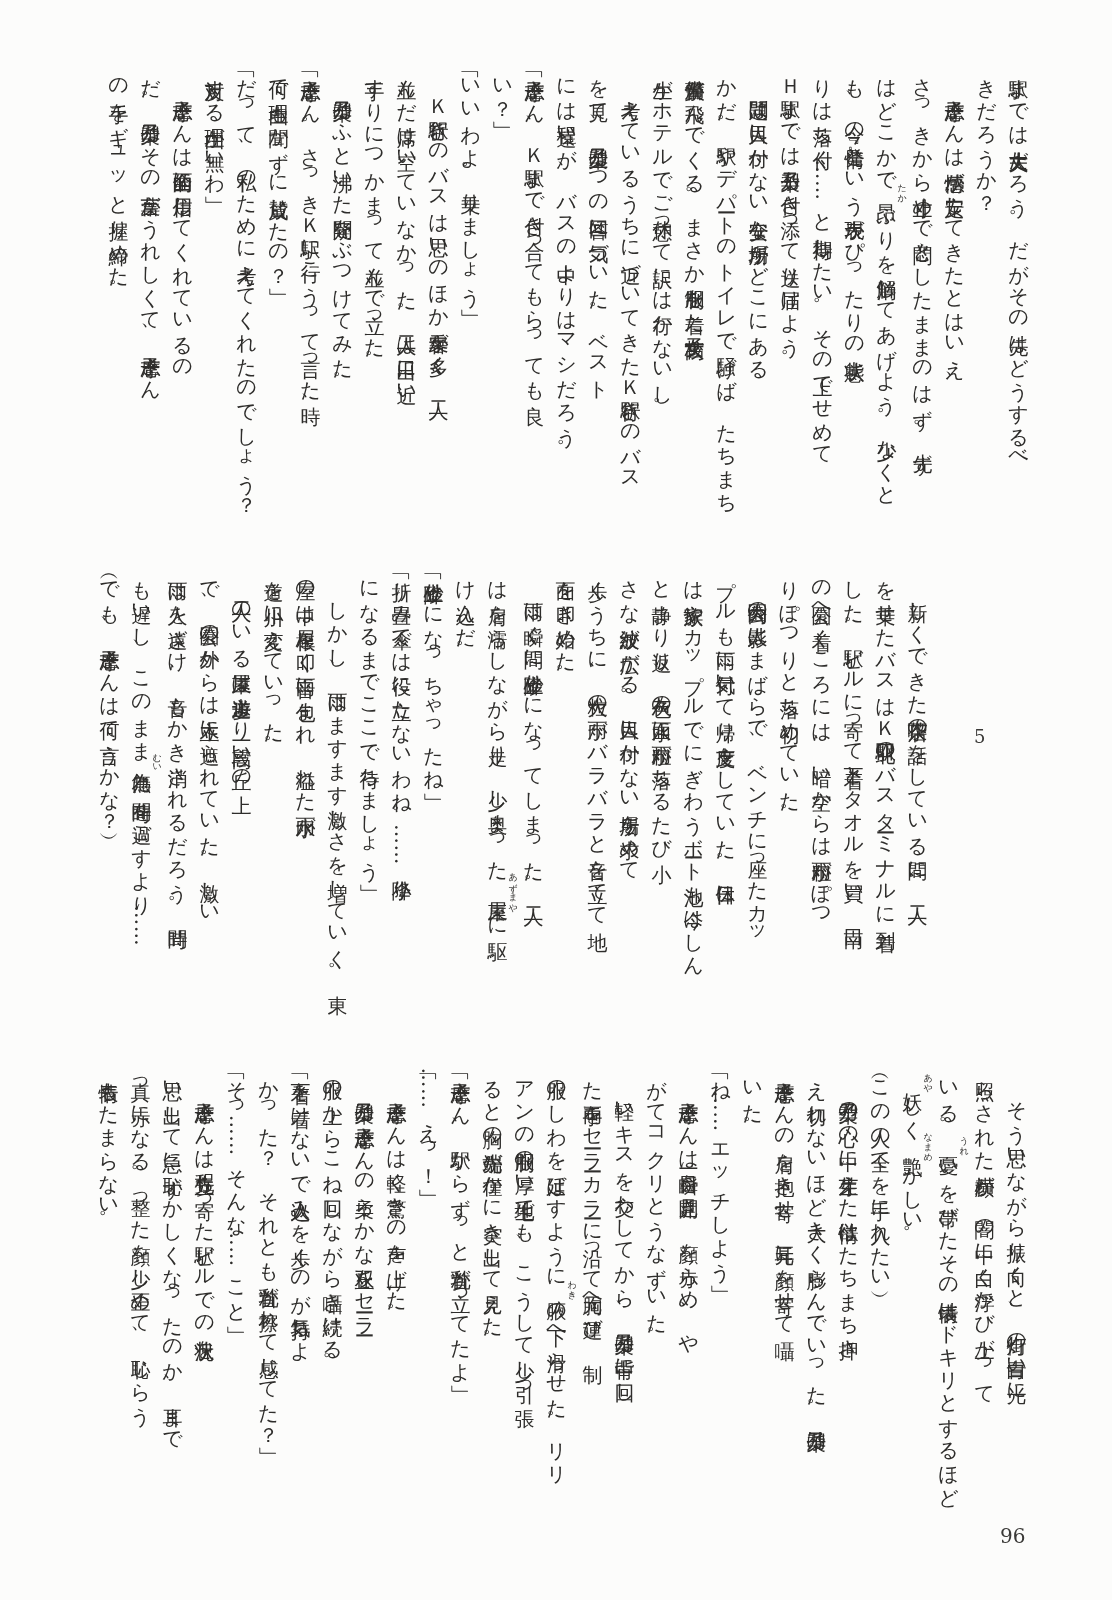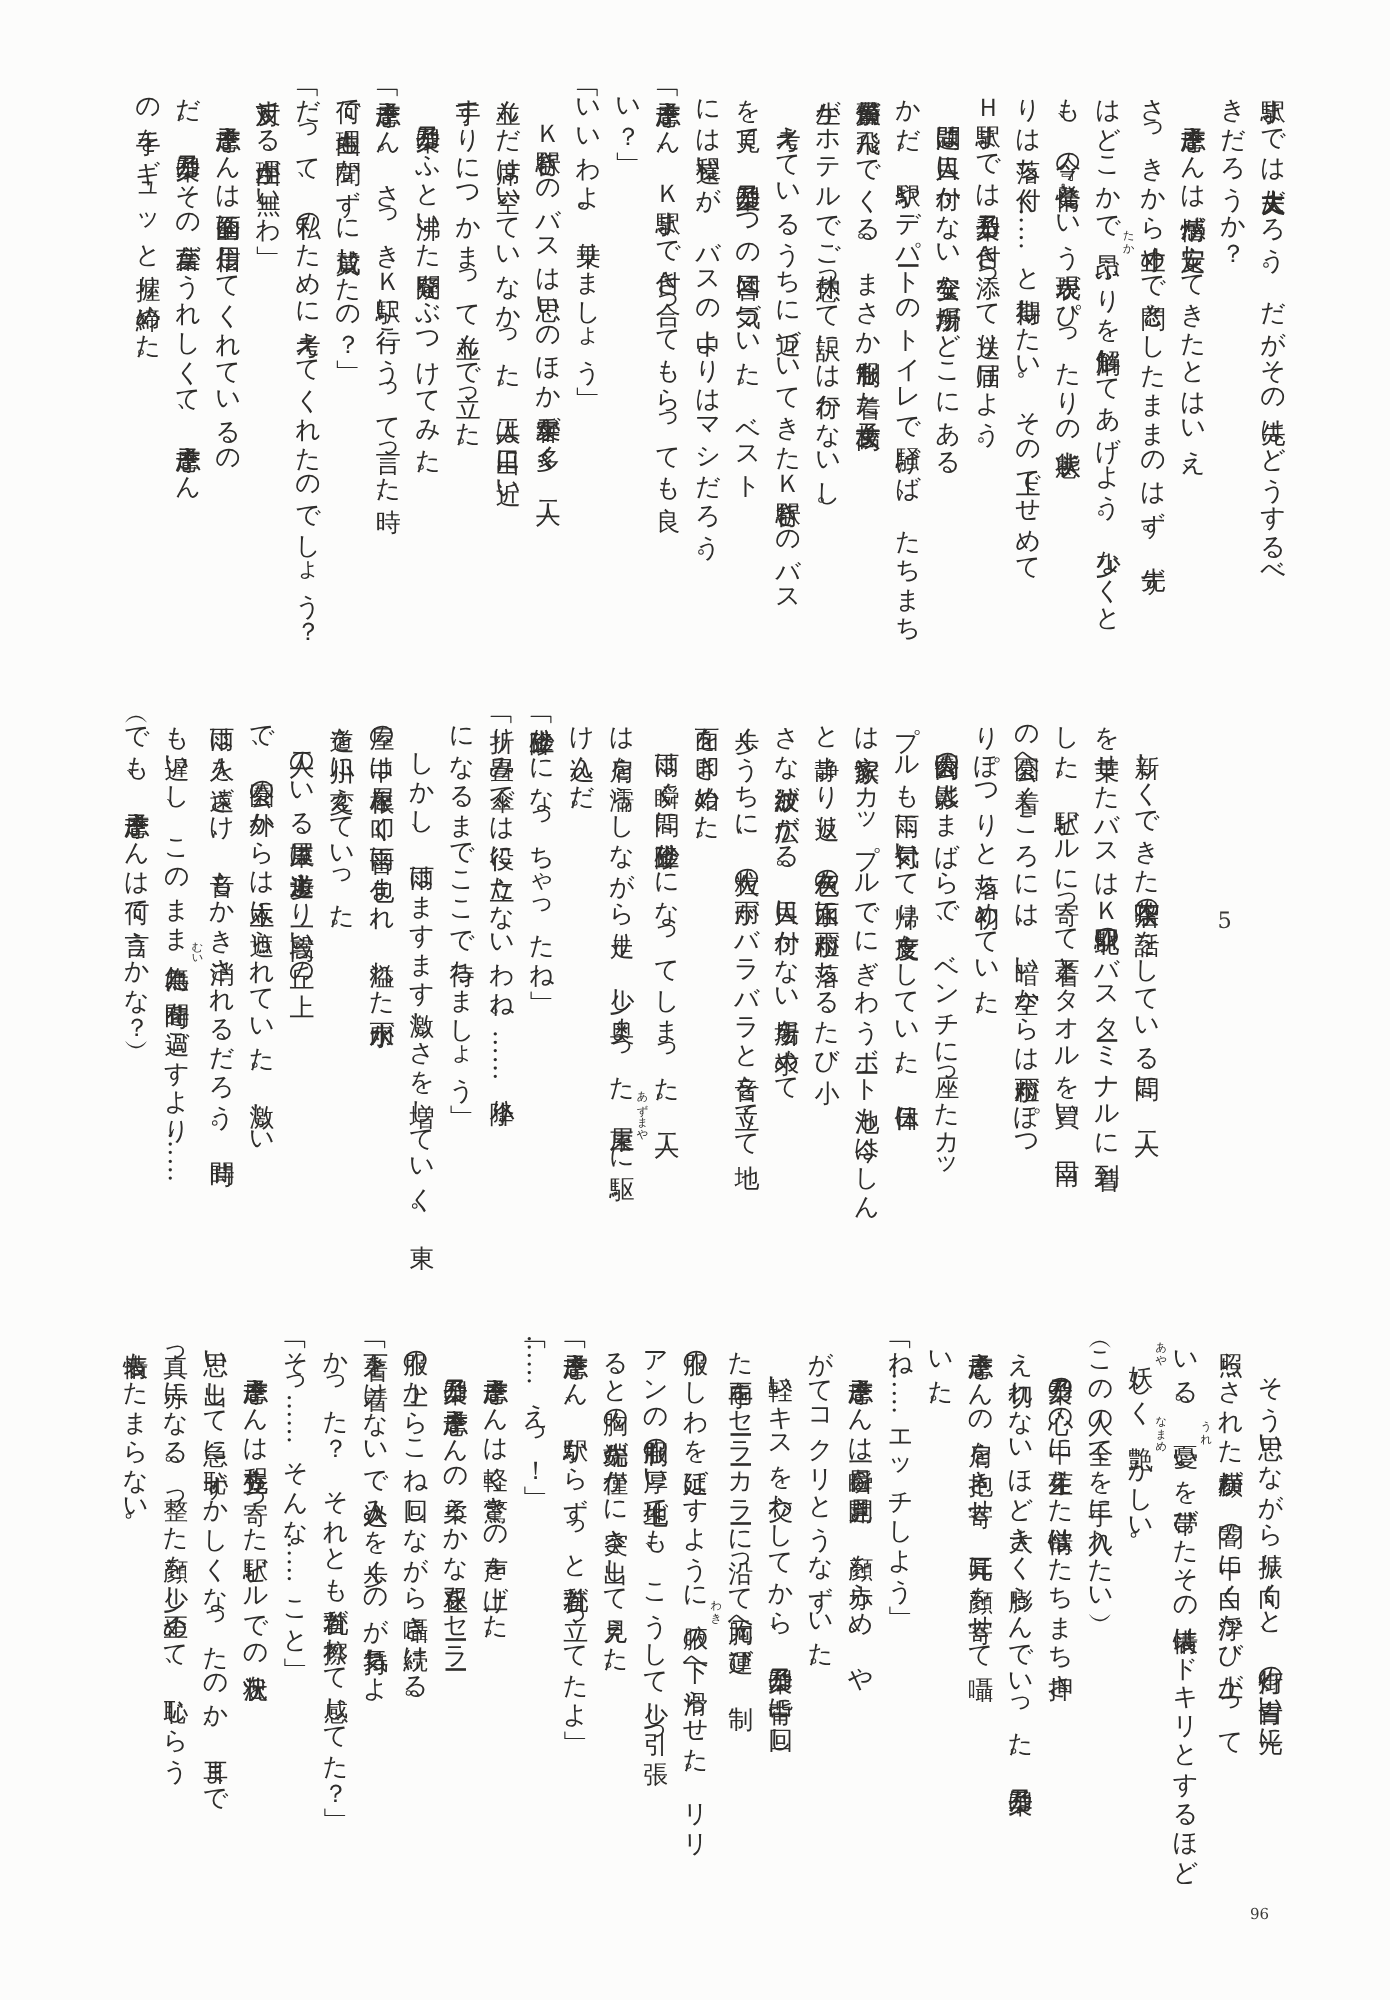--- a/index.html
+++ b/index.html
@@ -46,21 +46,21 @@
     position: absolute;
     top: 726px;
     left: 974px;
     font-size: 18px;
     color: #3a3937;
   }
   .page-number {
     position: absolute;
     top: 1524px;
     left: 1000px;
-    font-size: 12px;
+    font-size: 20px;
     color: #3a3937;
   }
 </style>
 </head>
 <body>
 
 <div class="page">
   <section class="band band-top">
       <p class="col">駅までは大丈夫だろう。だがその先はどうするべ</p>
       <p class="col">きだろうか？</p>

